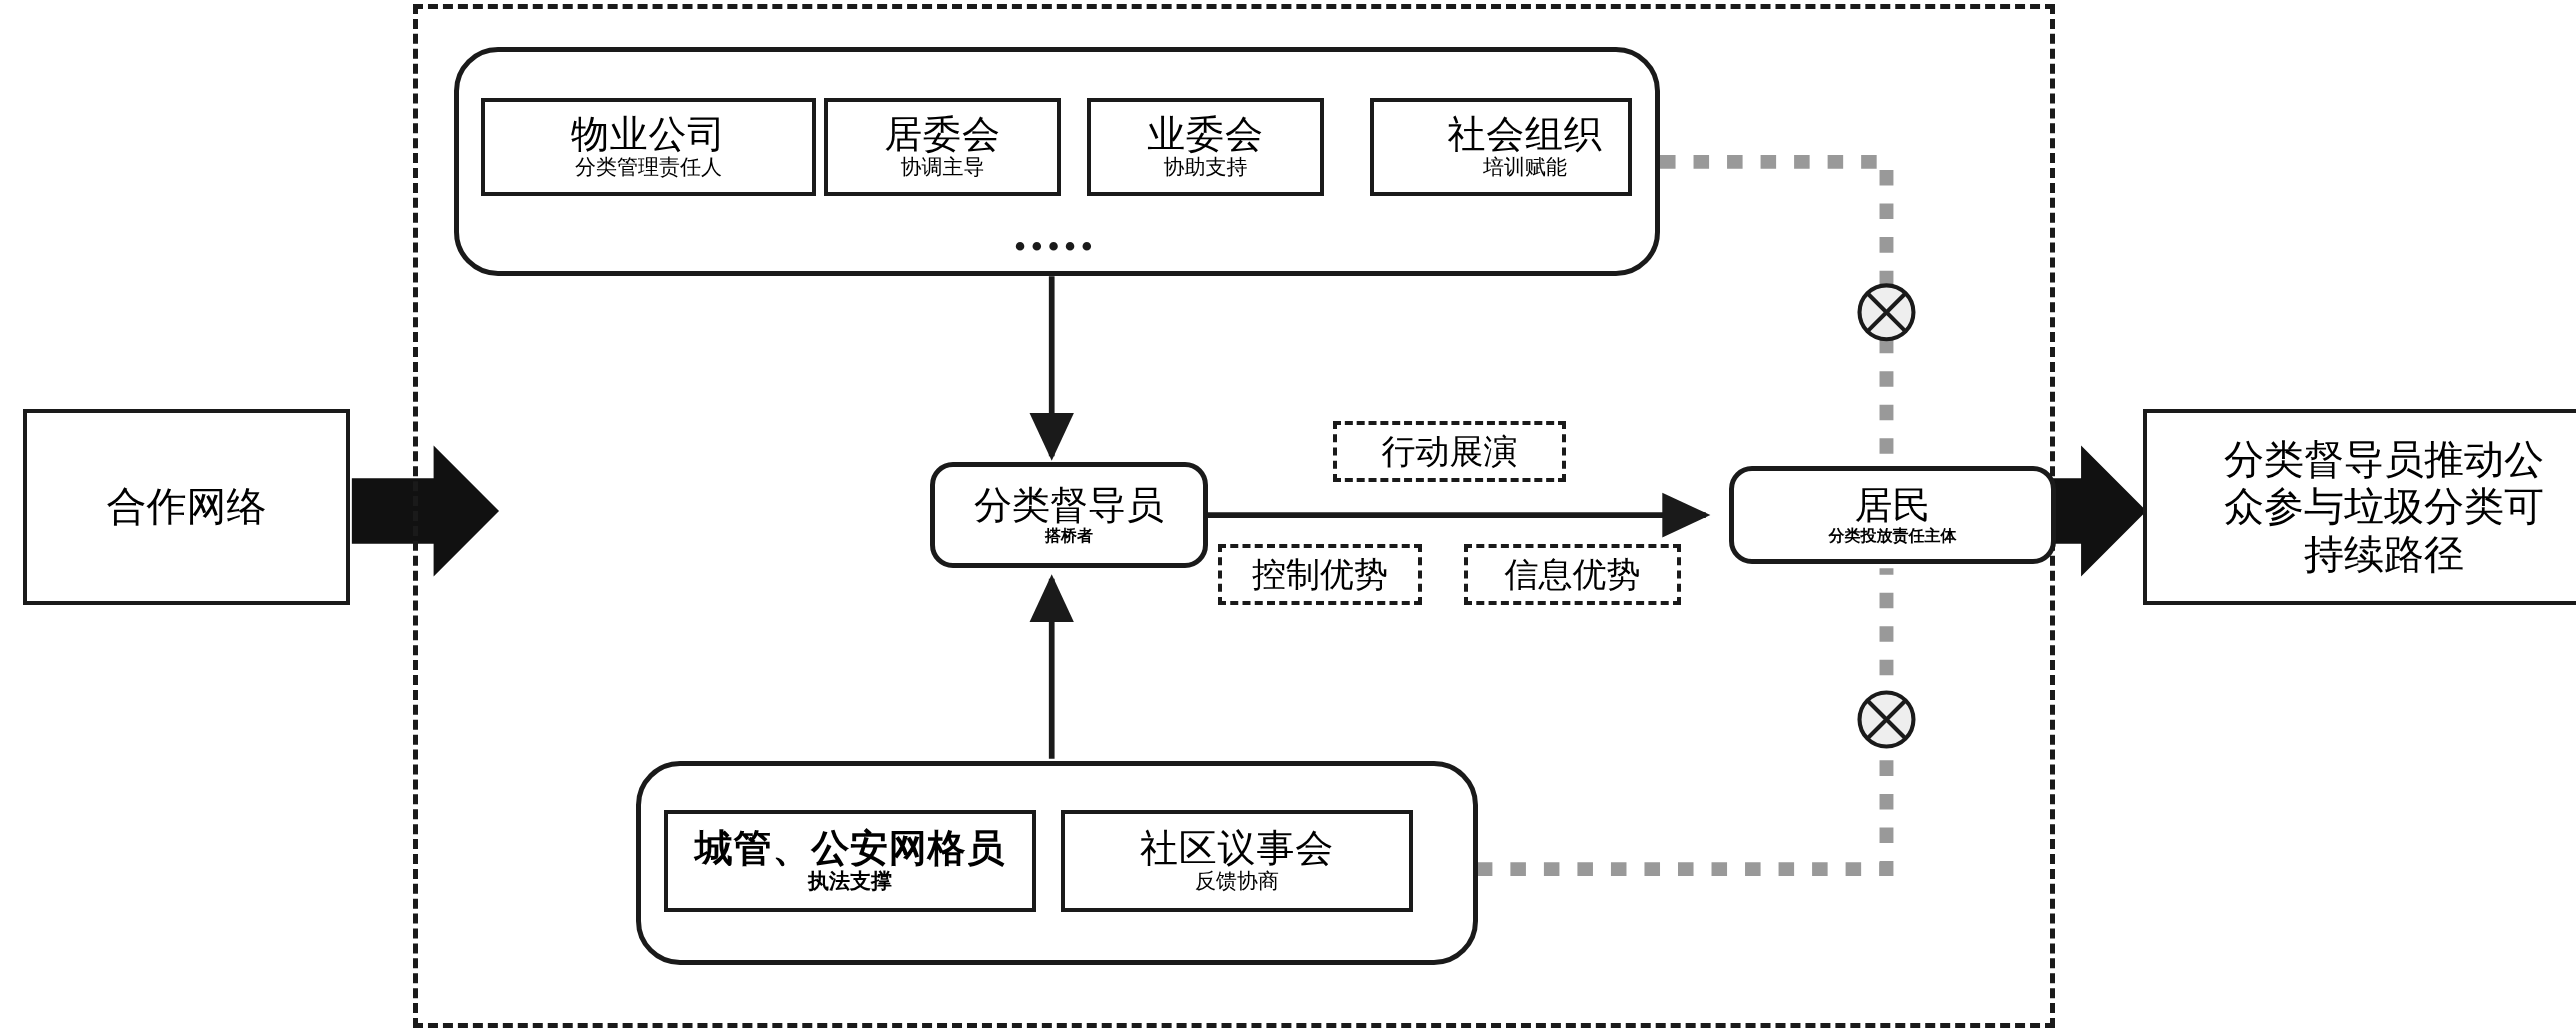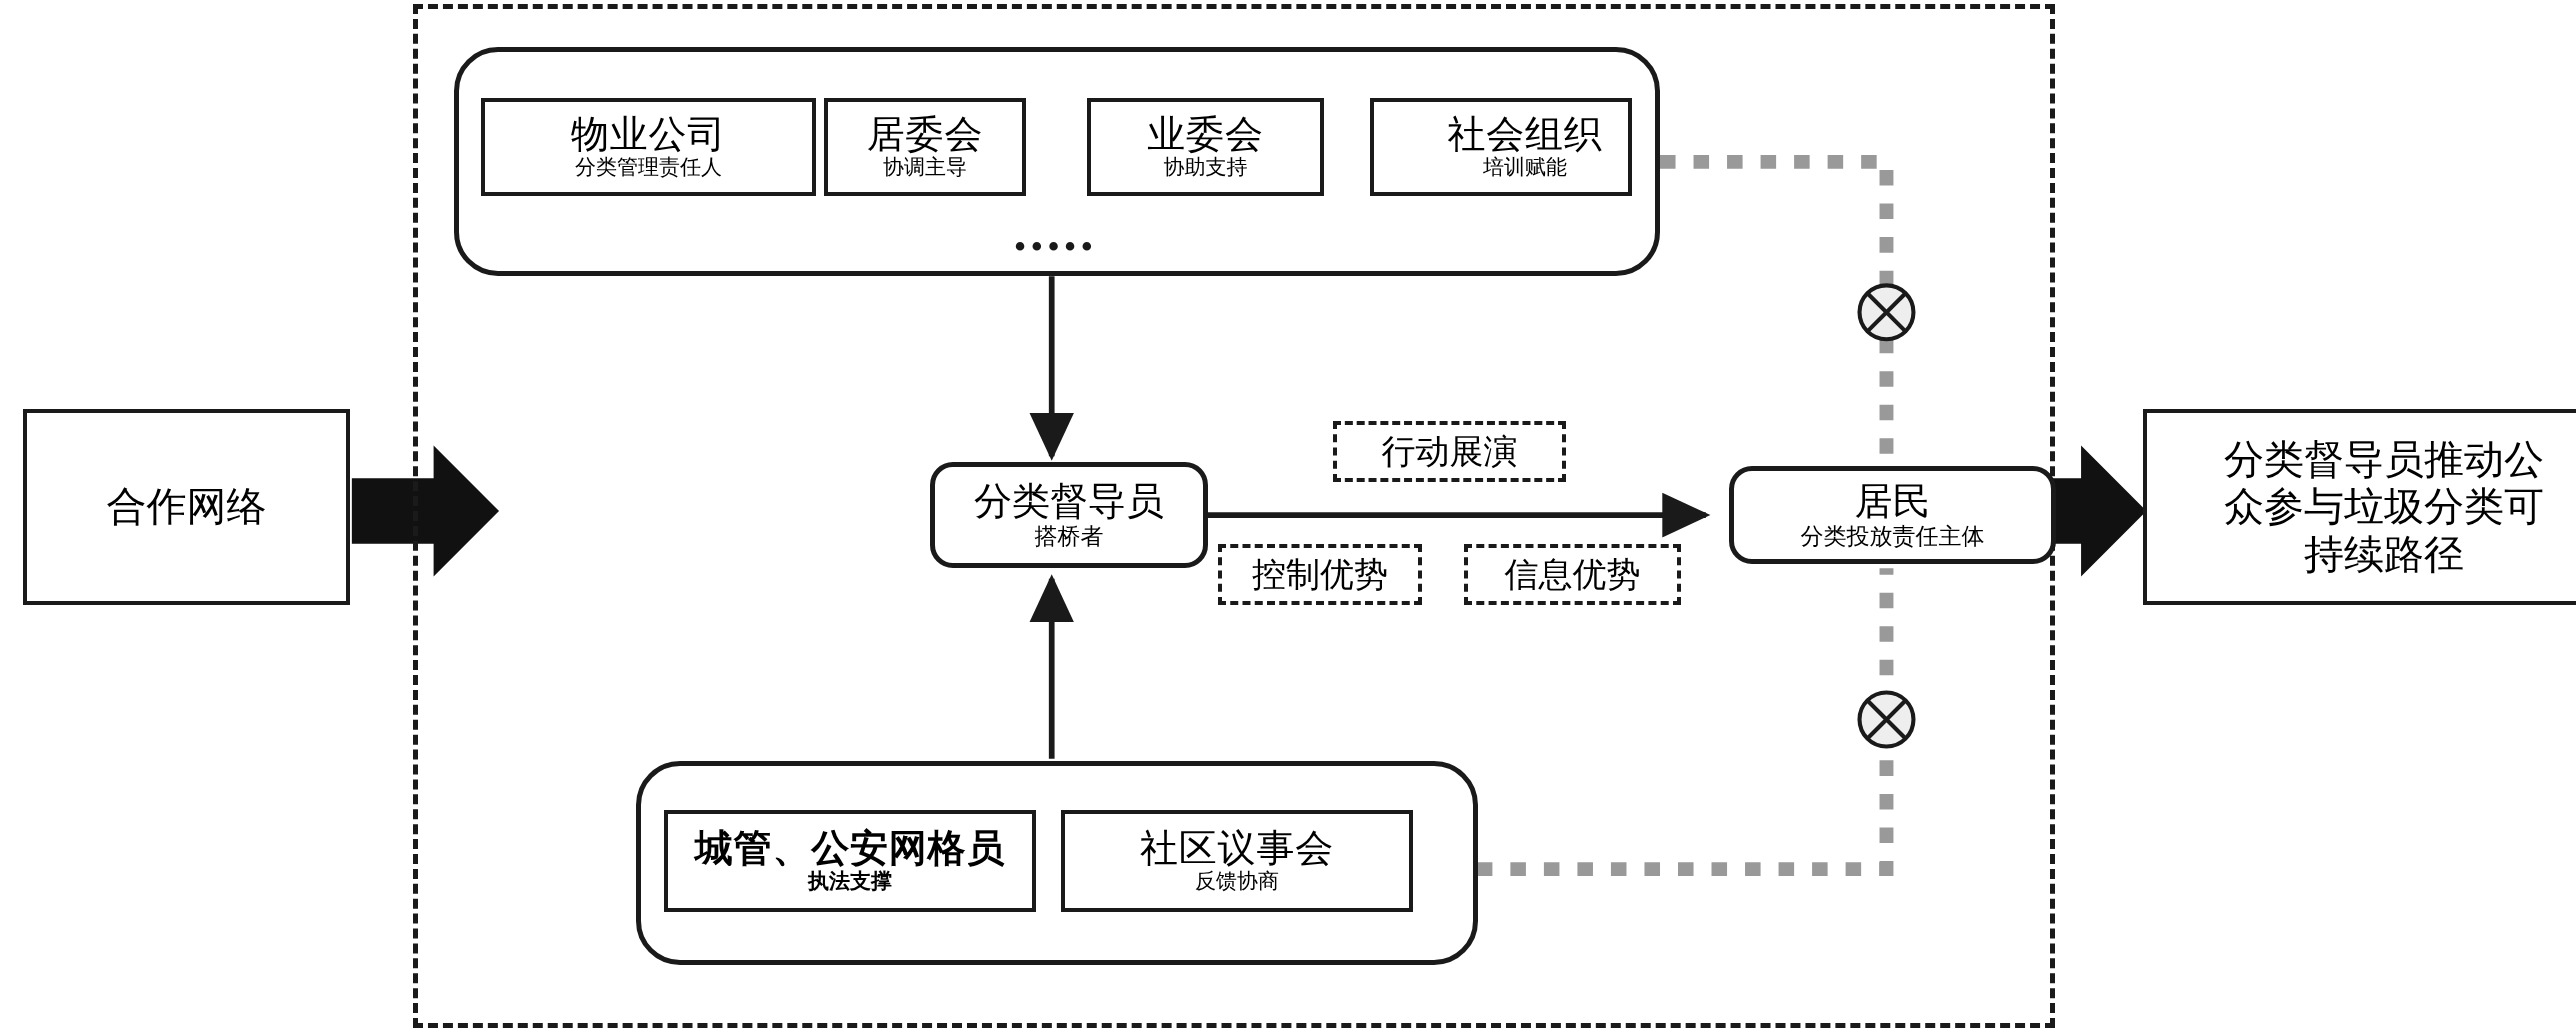--- a/index.html
+++ b/index.html
@@ -54,21 +54,21 @@
     flex-direction: column;
     align-items: center;
     justify-content: center;
     text-align: center;
   }
   .node-title { font-size: 38px; line-height: 1.06; letter-spacing: 0.8px; }
   .node-sub   { font-size: 21px; line-height: 1.12; margin-top: 1.6px; }
 
   
   #n-property { left: 481px;  top: 98px; width: 335px; height: 98px; }
-  #n-juwei    { left: 824px; top: 98px; width: 202px; height: 98px; }
+  #n-juwei    { left: 824px; top: 98px; width: 237px; height: 98px; }
   #n-yewei    { left: 1087px; top: 98px; width: 237px; height: 98px; }
   #n-social   { left: 1370px; top: 98px; width: 262px; height: 98px; padding-left: 48px; }
 
   
   #n-enforce  { left: 664px;  top: 810px; width: 372px; height: 102px; font-weight: bold; }
   #n-council  { left: 1061px; top: 810px; width: 352px; height: 102px; }
 
   
   #ellipsis {
     left: 990px; top: 229px; width: 131px; height: 33px;
@@ -84,21 +84,21 @@
     display: flex;
     flex-direction: column;
     align-items: center;
     justify-content: center;
     text-align: center;
     margin-left: 16px;
   }
   #a-supervisor { left: 914px; top: 462px; width: 278px; height: 106px; }
   #a-resident   { left: 1713px; top: 466px; width: 327px; height: 98px; }
   .actor-title { font-size: 38px; line-height: 1.06; }
-  .actor-sub   { font-size: 23px; line-height: 1.12; margin-top: 2.5px; }
+  .actor-sub   { font-size: 16px; line-height: 1.12; margin-top: 2.5px; font-weight: bold; }
 
   
   .dash-label {
     border: 4.1px dashed #1a1a1a;
     background: #ffffff;
     display: flex;
     align-items: center;
     justify-content: center;
     font-size: 34px;
     text-align: center;

